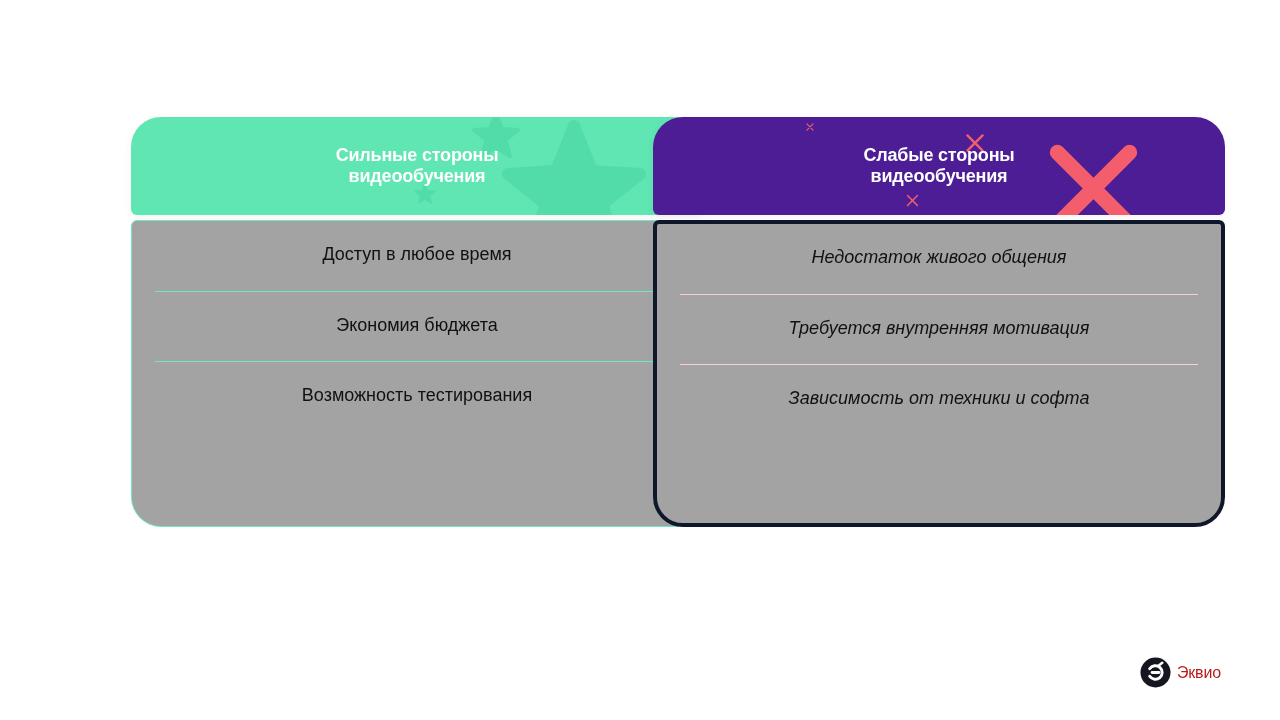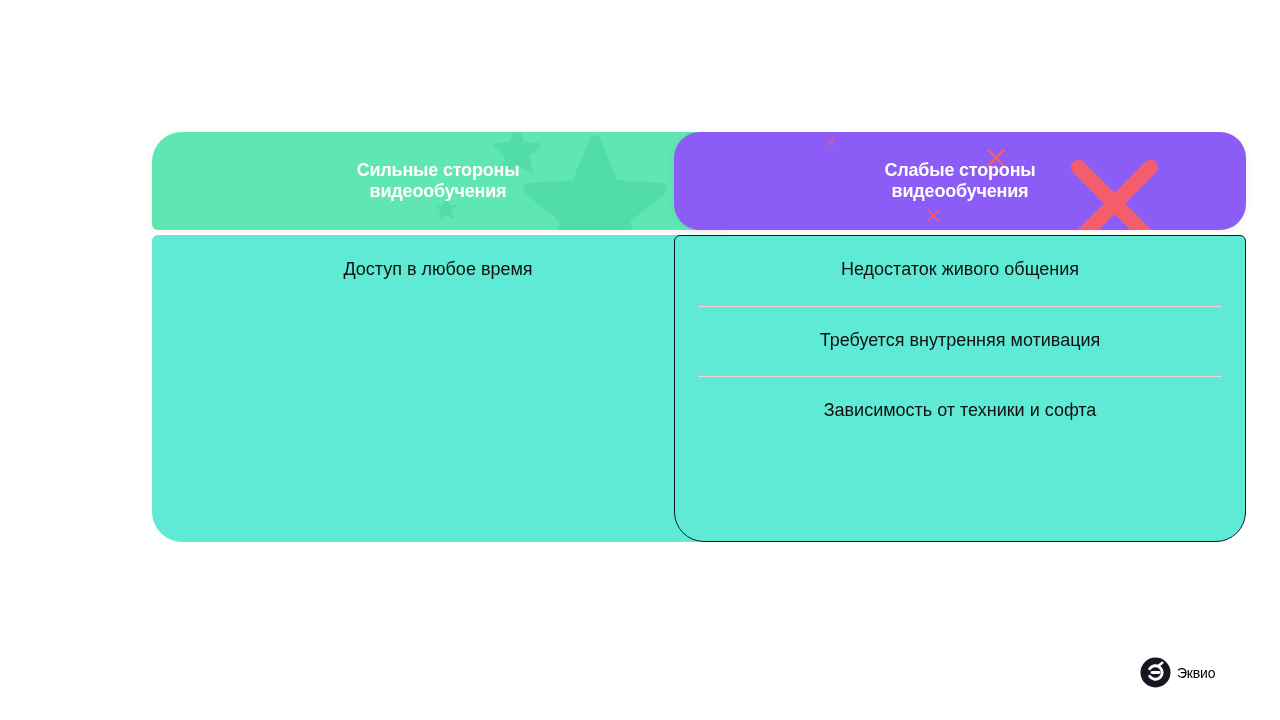--- a/index.html
+++ b/index.html
@@ -1,51 +1,51 @@
 <!DOCTYPE html>
 <html><head>
 <meta charset="utf-8">
 <style>
   html, body { margin: 0; padding: 0; }
   body {
     width: 1280px; height: 720px; background: #ffffff; position: relative; overflow: hidden;
     font-family: "Liberation Sans", "DejaVu Sans", sans-serif; color: #111111;
   }
-  .column { position: absolute; top: 132px; width: 572px; margin-left: 21px; }
+  .column { position: absolute; top: 117px; width: 572px; }
   .col-left { left: 131px; }
   .col-right { left: 653px; }
   .header {
     position: relative; height: 98px; border-radius: 30px 30px 6px 6px; overflow: hidden;
     display: flex; align-items: center; justify-content: center;
     box-shadow: 0 2px 10px rgba(0,0,0,0.05);
   }
   .header-title {
     position: relative; z-index: 2; color: #ffffff; font-weight: bold; font-size: 18px;
     line-height: 21px; text-align: center; white-space: pre-line; letter-spacing: -0.2px;
   }
   .deco { position: absolute; z-index: 1; }
   .body-card {
-    margin-top: 5px; height: 307px; border-radius: 6px 6px 30px 30px; background: #5eead4;
+    margin-top: 5px; height: 307px; border-radius: 6px 6px 30px 30px; background: #a3a3a3;
     box-sizing: border-box; padding: 0 23px; position: relative;
   }
   .col-left .body-card { border: 1px solid #6ee8c8; }
-  .col-right .body-card { border: 1px solid #0f172a; }
+  .col-right .body-card { border: 4px solid #0f172a; font-style: italic; }
   .row {
     height: 70px; display: flex; align-items: flex-start; justify-content: center;
     box-sizing: border-box; padding-top: 23px;
   }
   .row + .row { border-top: 1px solid; }
   .col-left .row + .row { border-top-color: #6ee8c8; }
   .col-right .row + .row { border-top-color: #f9cfd3; }
   .row-text {
     font-size: 18px; line-height: 21px; text-align: center; white-space: pre-line; color: #111111;
   }
   .logo { position: absolute; left: 1140px; top: 657px; display: flex; align-items: center; gap: 6px; }
   .logo-mark { width: 31px; height: 31px; }
-  .logo-text { font-size: 14px; font-weight: 500; color: #000000; letter-spacing: -0.2px; }
+  .logo-text { font-size: 16px; font-weight: 500; color: #b91c1c; letter-spacing: -0.2px; }
 </style>
 </head>
 <body>
 
 <div class="column col-left">
   <div class="header" style="background:#5fe6b2;">
     <svg class="deco" style="left:340px; top:-6px;" width="50" height="50" viewBox="0 0 100 100">
       <path d="M50 6 L62 36 L94 38 L69 58 L78 90 L50 72 L22 90 L31 58 L6 38 L38 36 Z" fill="#52dca9" stroke="#52dca9" stroke-width="8" stroke-linejoin="round"></path>
     </svg>
     <svg class="deco" style="left:368px; top:0px;" width="150" height="150" viewBox="0 0 100 100">
@@ -54,25 +54,31 @@
     <svg class="deco" style="left:283px; top:66px;" width="22" height="22" viewBox="0 0 100 100">
       <path d="M50 6 L62 36 L94 38 L69 58 L78 90 L50 72 L22 90 L31 58 L6 38 L38 36 Z" fill="#52dca9" stroke="#52dca9" stroke-width="8" stroke-linejoin="round"></path>
     </svg>
     <div class="header-title">Сильные стороны
 видеообучения</div>
   </div>
   <div class="body-card">
     <div class="row">
         <span class="row-text">Доступ в любое время</span>
       </div>
+    <div class="row">
+        <span class="row-text">Экономия бюджета</span>
+      </div>
+    <div class="row">
+        <span class="row-text">Возможность тестирования</span>
+      </div>
   </div>
 </div>
 
 <div class="column col-right">
-  <div class="header" style="background:#8b5cf6;border-radius:26px;">
+  <div class="header" style="background:#4c1d95;">
     <svg class="deco" style="left:393px; top:24px;" width="95" height="95" viewBox="0 0 100 100">
       <path d="M12 12 L88 88 M88 12 L12 88" stroke="#f45d6b" stroke-width="16" stroke-linecap="round"></path>
     </svg>
     <svg class="deco" style="left:312px; top:16px;" width="20" height="20" viewBox="0 0 100 100">
       <path d="M12 12 L88 88 M88 12 L12 88" stroke="#f45d6b" stroke-width="12" stroke-linecap="round"></path>
     </svg>
     <svg class="deco" style="left:153px; top:6px;" width="8" height="8" viewBox="0 0 100 100">
       <path d="M12 12 L88 88 M88 12 L12 88" stroke="#f45d6b" stroke-width="14" stroke-linecap="round"></path>
     </svg>
     <svg class="deco" style="left:253px; top:77px;" width="13" height="13" viewBox="0 0 100 100">

